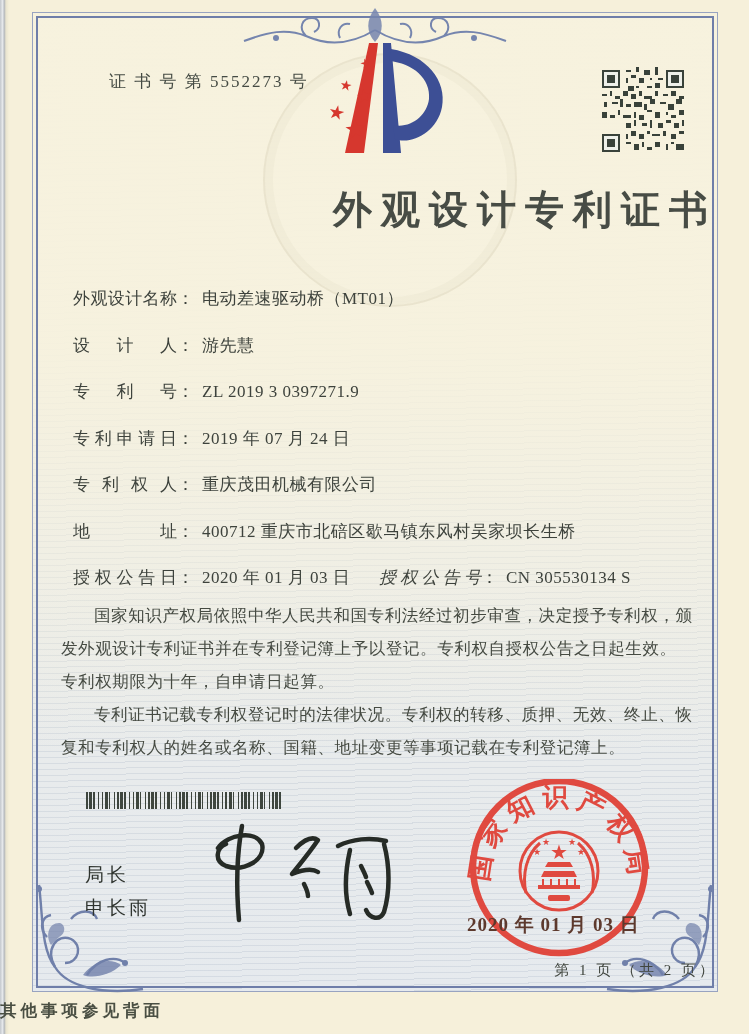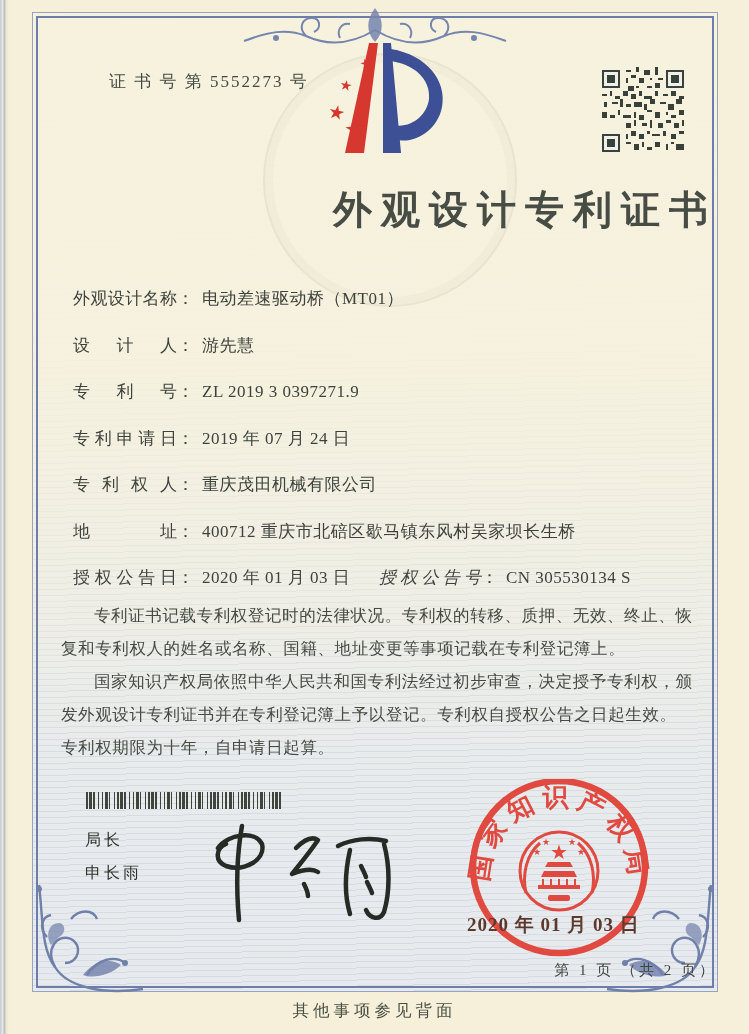--- a/index.html
+++ b/index.html
@@ -58,37 +58,37 @@
   }
   .barcode{
     position:absolute;left:53px;top:779px;width:196px;height:17px;
     background:repeating-linear-gradient(90deg,
       #3e463e 0 1.6px, rgba(0,0,0,0) 1.6px 3.4px,
       #3e463e 3.4px 6.2px, rgba(0,0,0,0) 6.2px 7.4px,
       #3e463e 7.4px 8.6px, rgba(0,0,0,0) 8.6px 12px,
       #3e463e 12px 13px, rgba(0,0,0,0) 13px 15.5px);
   }
   .director{
-    position:absolute;left:52px;top:812px;
-    font-family:Liberation Mono, monospace;
-    font-size:16px;color:#2e332e;letter-spacing:3px;line-height:33px;
+    position:absolute;left:52px;top:845px;
+    font-family:Liberation Sans, sans-serif;
+    font-size:19px;color:#2e332e;letter-spacing:3px;line-height:33px;
   }
   .signature{position:absolute;left:165px;top:803px;width:215px;height:112px;}
   .seal{position:absolute;left:420px;top:766px;width:212px;height:190px;}
   .seal-date{
     position:absolute;left:14px;top:133px;width:190px;
     font-size:19px;letter-spacing:1px;color:#5d392d;font-weight:bold;white-space:nowrap;
   }
   .footer-page{
     position:absolute;left:0;right:0;top:948px;text-align:right;
     font-size:15px;letter-spacing:3px;color:#41463f;
   }
   .back-note{
-    position:absolute;left:0;right:0;top:1000px;text-align:center;
-    font-size:16.5px;letter-spacing:4px;color:#4a4f43;
+    position:absolute;left:0;right:0;top:1000px;text-align:left;
+    font-size:16.5px;letter-spacing:4px;color:#4a4f43;font-weight:bold;
   }
 </style>
 </head>
 <body>
 
 <div class="photo-edge"></div>
 
 <div class="panel">
 
   <div class="watermark"></div>
@@ -272,22 +272,22 @@
       </span>
       <span class="grant-pair2">
         <span class="lbl">授权公告号</span>
           <span class="sep">：</span>
           <span class="val">CN 305530134 S</span>
       </span>
     </div>
   </div>
 
   <div class="paras">
+    <p>国家知识产权局依照中华人民共和国专利法经过初步审查，决定授予专利权，颁发外观设计专利证书并在专利登记簿上予以登记。专利权自授权公告之日起生效。专利权期限为十年，自申请日起算。</p>
     <p>专利证书记载专利权登记时的法律状况。专利权的转移、质押、无效、终止、恢复和专利权人的姓名或名称、国籍、地址变更等事项记载在专利登记簿上。</p>
-    <p>国家知识产权局依照中华人民共和国专利法经过初步审查，决定授予专利权，颁发外观设计专利证书并在专利登记簿上予以登记。专利权自授权公告之日起生效。专利权期限为十年，自申请日起算。</p>
   </div>
 
   <div class="barcode"></div>
 
   <div class="director">
     <div>局长</div>
     <div>申长雨</div>
   </div>
 
   <svg class="signature" viewBox="0 0 215 112">

